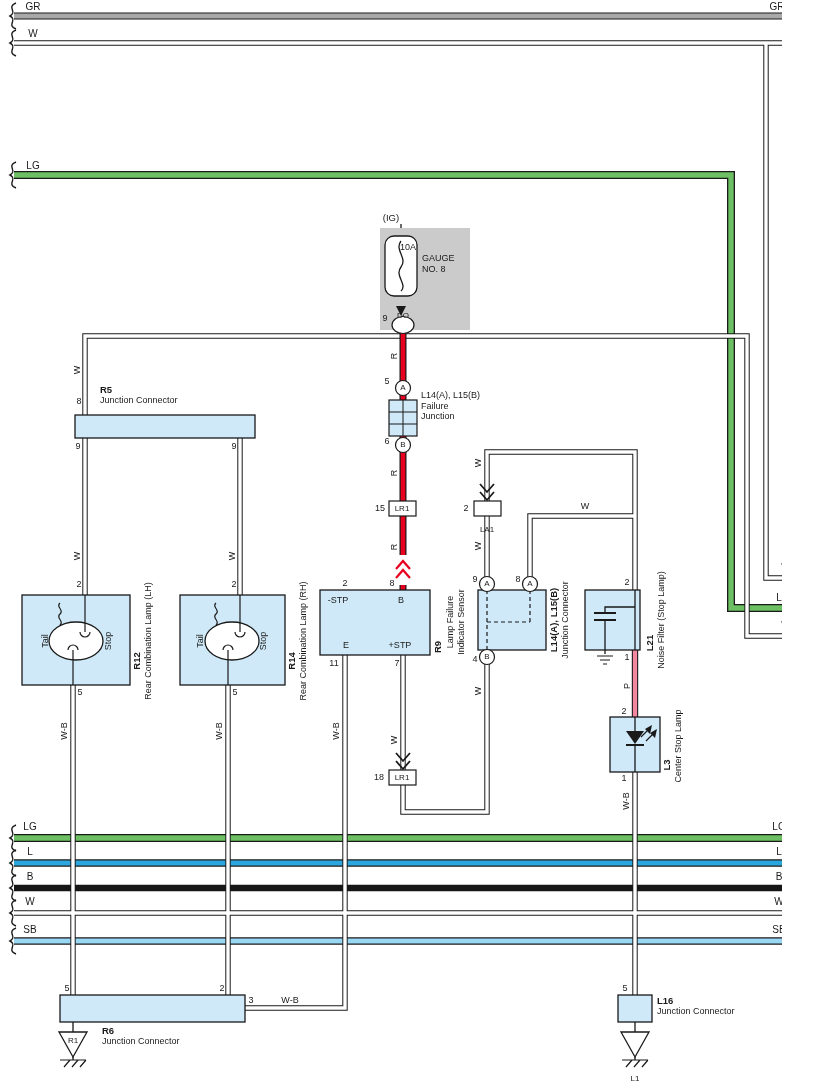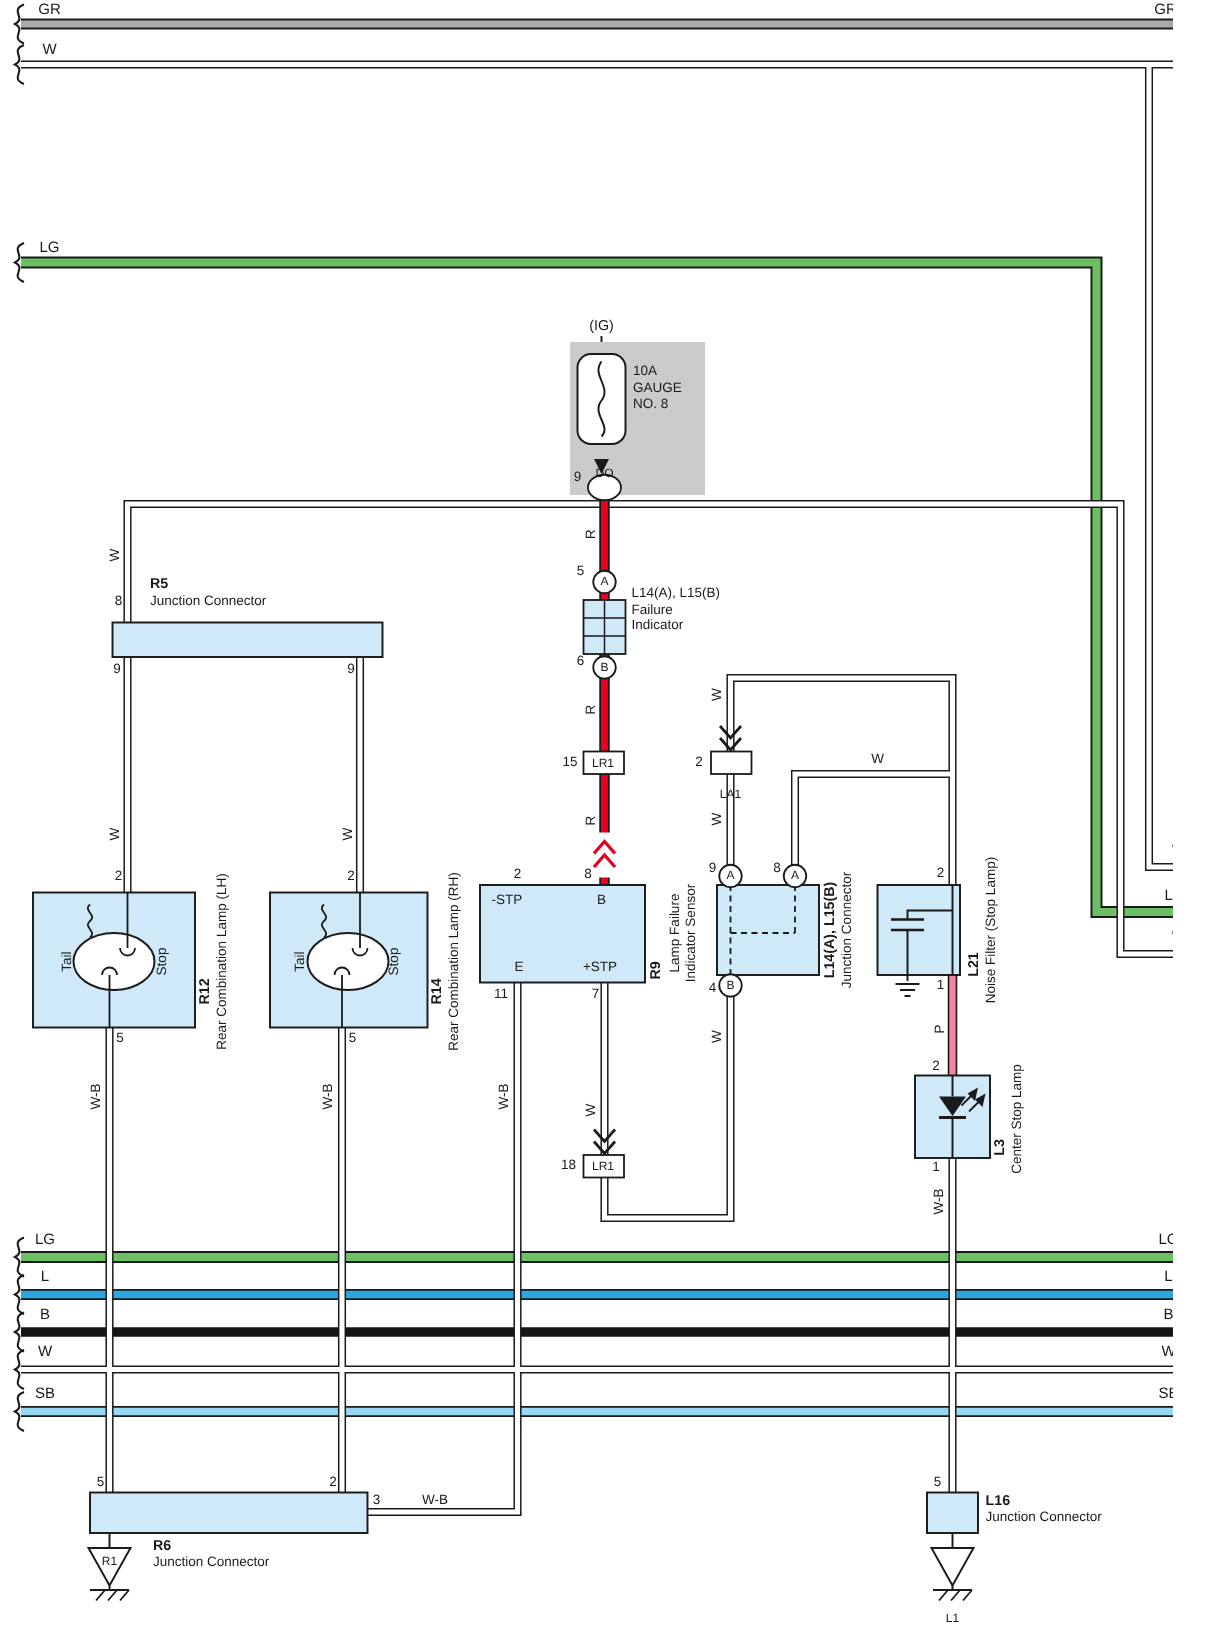--- a/index.html
+++ b/index.html
@@ -147,36 +147,36 @@
 <span class="lbl bus c" style="left:779px;top:827px">LG</span>
 <span class="lbl bus c" style="left:30px;top:852px">L</span>
 <span class="lbl bus c" style="left:779px;top:852px">L</span>
 <span class="lbl bus c" style="left:30px;top:877px">B</span>
 <span class="lbl bus c" style="left:779px;top:877px">B</span>
 <span class="lbl bus c" style="left:30px;top:902px">W</span>
 <span class="lbl bus c" style="left:779px;top:902px">W</span>
 <span class="lbl bus c" style="left:30px;top:930px">SB</span>
 <span class="lbl bus c" style="left:779px;top:930px">SB</span>
 
-<span class="lbl c" style="left:401px;top:218px">(IG)</span>
-<span class="lbl pin" style="left:422px;top:243px">10A</span>
+<span class="lbl c" style="left:391px;top:218px">(IG)</span>
+<span class="lbl pin" style="left:400px;top:243px">10A</span>
 <span class="lbl pin" style="left:422px;top:254px">GAUGE</span>
 <span class="lbl pin" style="left:422px;top:265px">NO. 8</span>
 <span class="lbl pin c" style="left:385px;top:318px">9</span>
 <span class="lbl s c" style="left:403px;top:316px">DO</span>
 
 <span class="lbl pin r" style="left:394px;top:356px">R</span>
 <span class="lbl pin r" style="left:394px;top:473px">R</span>
 <span class="lbl pin r" style="left:394px;top:547px">R</span>
 
 <span class="lbl pin c" style="left:387px;top:381px">5</span>
 <span class="lbl s c" style="left:403px;top:388px">A</span>
 <span class="lbl pin" style="left:421px;top:391px">L14(A), L15(B)</span>
 <span class="lbl pin" style="left:421px;top:402px">Failure</span>
-<span class="lbl pin" style="left:421px;top:412px">Indicator</span>
+<span class="lbl pin" style="left:421px;top:412px">Junction</span>
 <span class="lbl pin c" style="left:387px;top:441px">6</span>
 <span class="lbl s c" style="left:403px;top:445px">B</span>
 
 <span class="lbl pin c" style="left:380px;top:508px">15</span>
 <span class="lbl s c" style="left:402px;top:509px">LR1</span>
 
 <span class="lbl pin c" style="left:345px;top:583px">2</span>
 <span class="lbl pin c" style="left:392px;top:583px">8</span>
 <span class="lbl pin c" style="left:338px;top:600px">-STP</span>
 <span class="lbl pin c" style="left:401px;top:600px">B</span>

